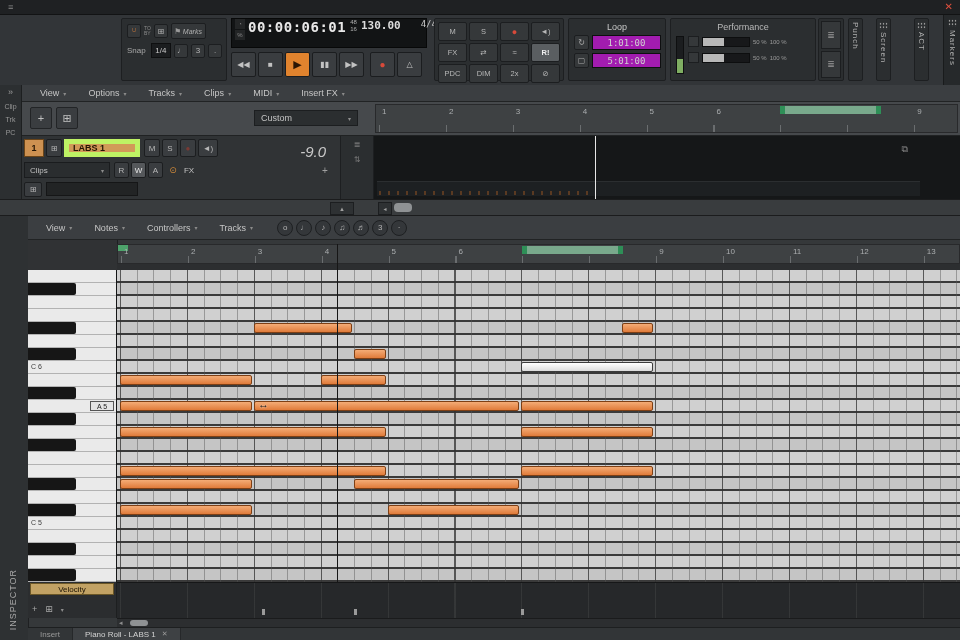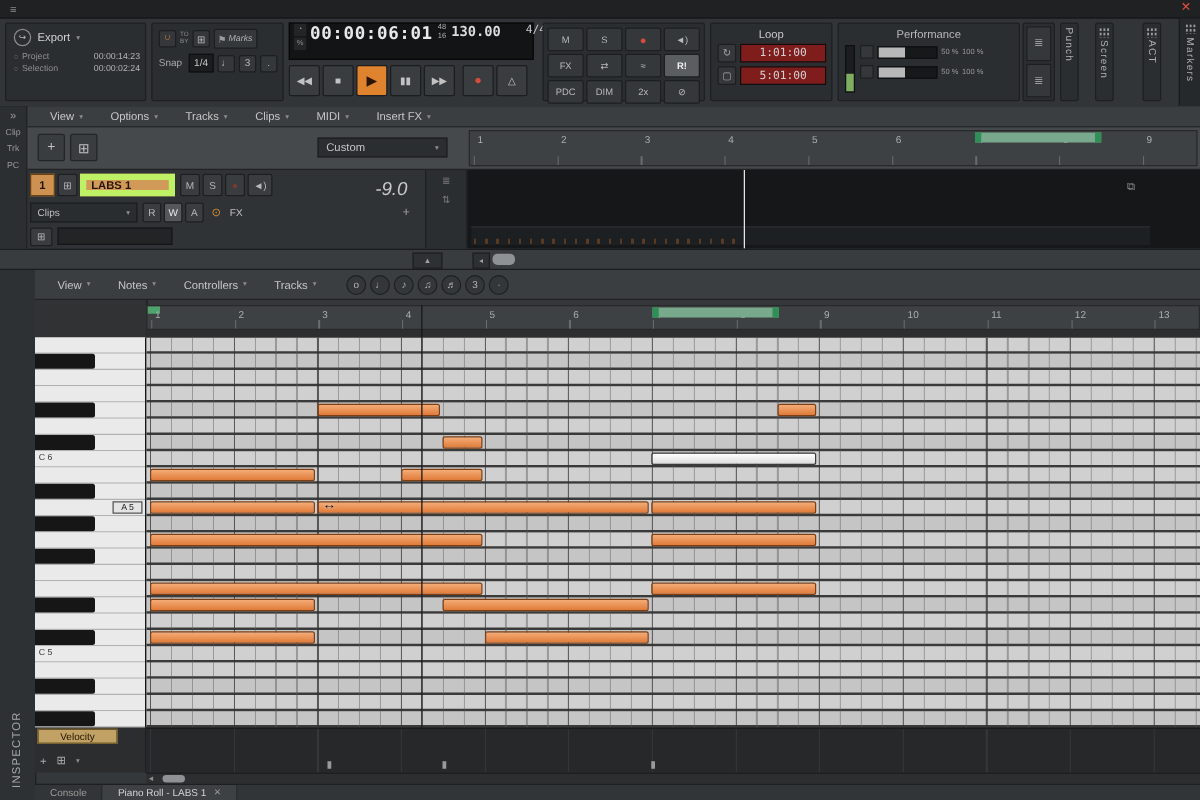--- a/index.html
+++ b/index.html
@@ -61,21 +61,21 @@
   .mbtn{height:17px;background:#35383a;border:1px solid #1c1e20;border-radius:2px;color:#b8b8b8;font-size:7.5px;
         display:flex;align-items:center;justify-content:center;}
   .mbtn.hl{background:#5a5e61;color:#f0f0f0;font-weight:bold;}
   .mbtn.recdot{color:#d84a3a;font-size:9px;}
 
   .m-loop{left:568px;width:98px;}
   .loop-head{text-align:center;font-size:9px;color:#c8c8c8;padding-top:3px;}
   .loop-row{display:flex;align-items:center;gap:3px;padding:3px 4px 0 5px;}
   .lico{width:13px;height:13px;background:#35383a;border:1px solid #1c1e20;color:#a8a8a8;font-size:8px;
         display:flex;align-items:center;justify-content:center;border-radius:2px;}
-  .lval{flex:1;height:13px;background:#7f1d1d;border:1px solid #0e0f10;color:#d0d0d0;
+  .lval{flex:1;height:13px;background:#a21caf;border:1px solid #0e0f10;color:#d0d0d0;
         font-family:"DejaVu Sans Mono",monospace;font-size:9px;display:flex;align-items:center;justify-content:center;}
 
   .m-perf{left:670px;width:146px;}
   .perf-label{text-align:center;font-size:9px;color:#b8b8b8;padding-top:3px;}
   .perf-body{display:flex;gap:4px;padding:4px 5px 0 5px;}
   .vmeter{width:6px;height:36px;background:#1b1d1f;border:1px solid #0e0f10;position:relative;}
   .vmeter::after{content:"";position:absolute;bottom:0;left:0;right:0;height:40%;background:#7fae62;}
   .perf-rows{flex:1;display:flex;flex-direction:column;gap:5px;}
   .perf-row{display:flex;align-items:center;gap:3px;}
   .pico{width:9px;height:9px;background:#35383a;border:1px solid #1c1e20;}
@@ -167,21 +167,21 @@
   .grid-lines{position:absolute;inset:0;z-index:2;pointer-events:none;background-image:
       repeating-linear-gradient(to right,rgba(35,35,35,0.55) 0 1px,transparent 1px 66.9px),
       repeating-linear-gradient(to right,rgba(85,85,85,0.45) 0 1px,transparent 1px 16.725px);
       background-position:3px 0,3px 0;}
   .note-layer{position:absolute;inset:0;z-index:3;}
   .note{position:absolute;height:10px;background:linear-gradient(#f4ac76,#e07b3a);border:1px solid #7e3f14;border-radius:2px;box-sizing:border-box;}
   .note.sel{background:linear-gradient(#ffffff,#dcdcdc);border-color:#3c3c3c;}
   .pr-playhead{position:absolute;top:244px;width:1px;height:338px;background:#161616;z-index:4;}
   .drag-cursor{position:absolute;z-index:6;font-size:11px;color:#111;text-shadow:0 0 2px #fff;}
 
-  .velocity-tab{position:absolute;left:30px;top:583px;width:64px;height:12px;background:#c2a264;color:#1e1404;
+  .velocity-tab{position:absolute;left:30px;top:583px;width:84px;height:12px;background:#c2a264;color:#1e1404;
         font-size:8px;display:flex;align-items:center;justify-content:center;z-index:5;border:1px solid #6a5626;box-sizing:border-box;}
   .ctrl-left{position:absolute;left:28px;top:582px;width:89px;height:36px;background:#2b2d2f;border-right:1px solid #1d1f20;box-sizing:border-box;}
   .mini-bar{position:absolute;left:4px;bottom:4px;display:flex;gap:8px;align-items:center;color:#a8a8a8;font-size:9px;}
   .ctrl-lane{position:absolute;left:117px;top:582px;width:843px;height:36px;background:#26282a;border-top:1px solid #161718;box-sizing:border-box;
         background-image:repeating-linear-gradient(to right,rgba(120,120,120,0.18) 0 1px,transparent 1px 66.9px);background-position:3px 0;}
   .ctick{position:absolute;bottom:3px;width:3px;height:6px;background:#9a9a9a;}
   .hscroll{position:absolute;left:117px;top:618px;width:843px;height:9px;background:#2c2e30;border-top:1px solid #1a1b1c;box-sizing:border-box;}
   .hs-arrow{position:absolute;left:2px;top:0px;color:#8e8e8e;font-size:7px;}
   .hs-thumb{position:absolute;left:13px;top:1px;width:18px;height:6px;background:#8f9294;border-radius:3px;}
 
@@ -196,37 +196,20 @@
 
 <div class="root">
 
   <div class="menubar">
     <span class="appicon">≡</span>
     <span class="close-x">✕</span>
   </div>
 
   <div class="controlbar">
 
-    <div class="module m-export">
-      <div class="exp-head">
-        <span class="circ-btn">↪</span>
-        <span class="exp-label">Export</span>
-        <span class="caret">▾</span>
-      </div>
-      <div class="exp-row">
-        <span class="radio">○</span>
-        <span>Project</span>
-        <span class="v">00:00:14:23</span>
-      </div>
-      <div class="exp-row">
-        <span class="radio">○</span>
-        <span>Selection</span>
-        <span class="v">00:00:02:24</span>
-      </div>
-    </div>
 
     <div class="module m-snap">
       <div class="snap-r1">
         <span class="sbtn magnet">∩</span>
         <span class="tiny2">
             <i>TO</i>
             <i>BY</i>
           </span>
         <span class="sbtn">⊞</span>
         <span class="marksbtn">
@@ -593,21 +576,21 @@
     </div>
 
   <div class="hscroll">
     <span class="hs-arrow">◂</span>
     <span class="hs-thumb"></span>
   </div>
 
   <div class="bottom-bar">
     <span style="display:flex;height:13px;">
         <div class="tab">
-          <span class="tlabel">Console</span>
+          <span class="tlabel">Insert</span>
         </div>
         <div class="tab active">
           <span class="tlabel">Piano Roll - LABS 1</span>
           <span class="tclose">✕</span>
         </div>
       </span>
   </div>
 
 </div>
 

